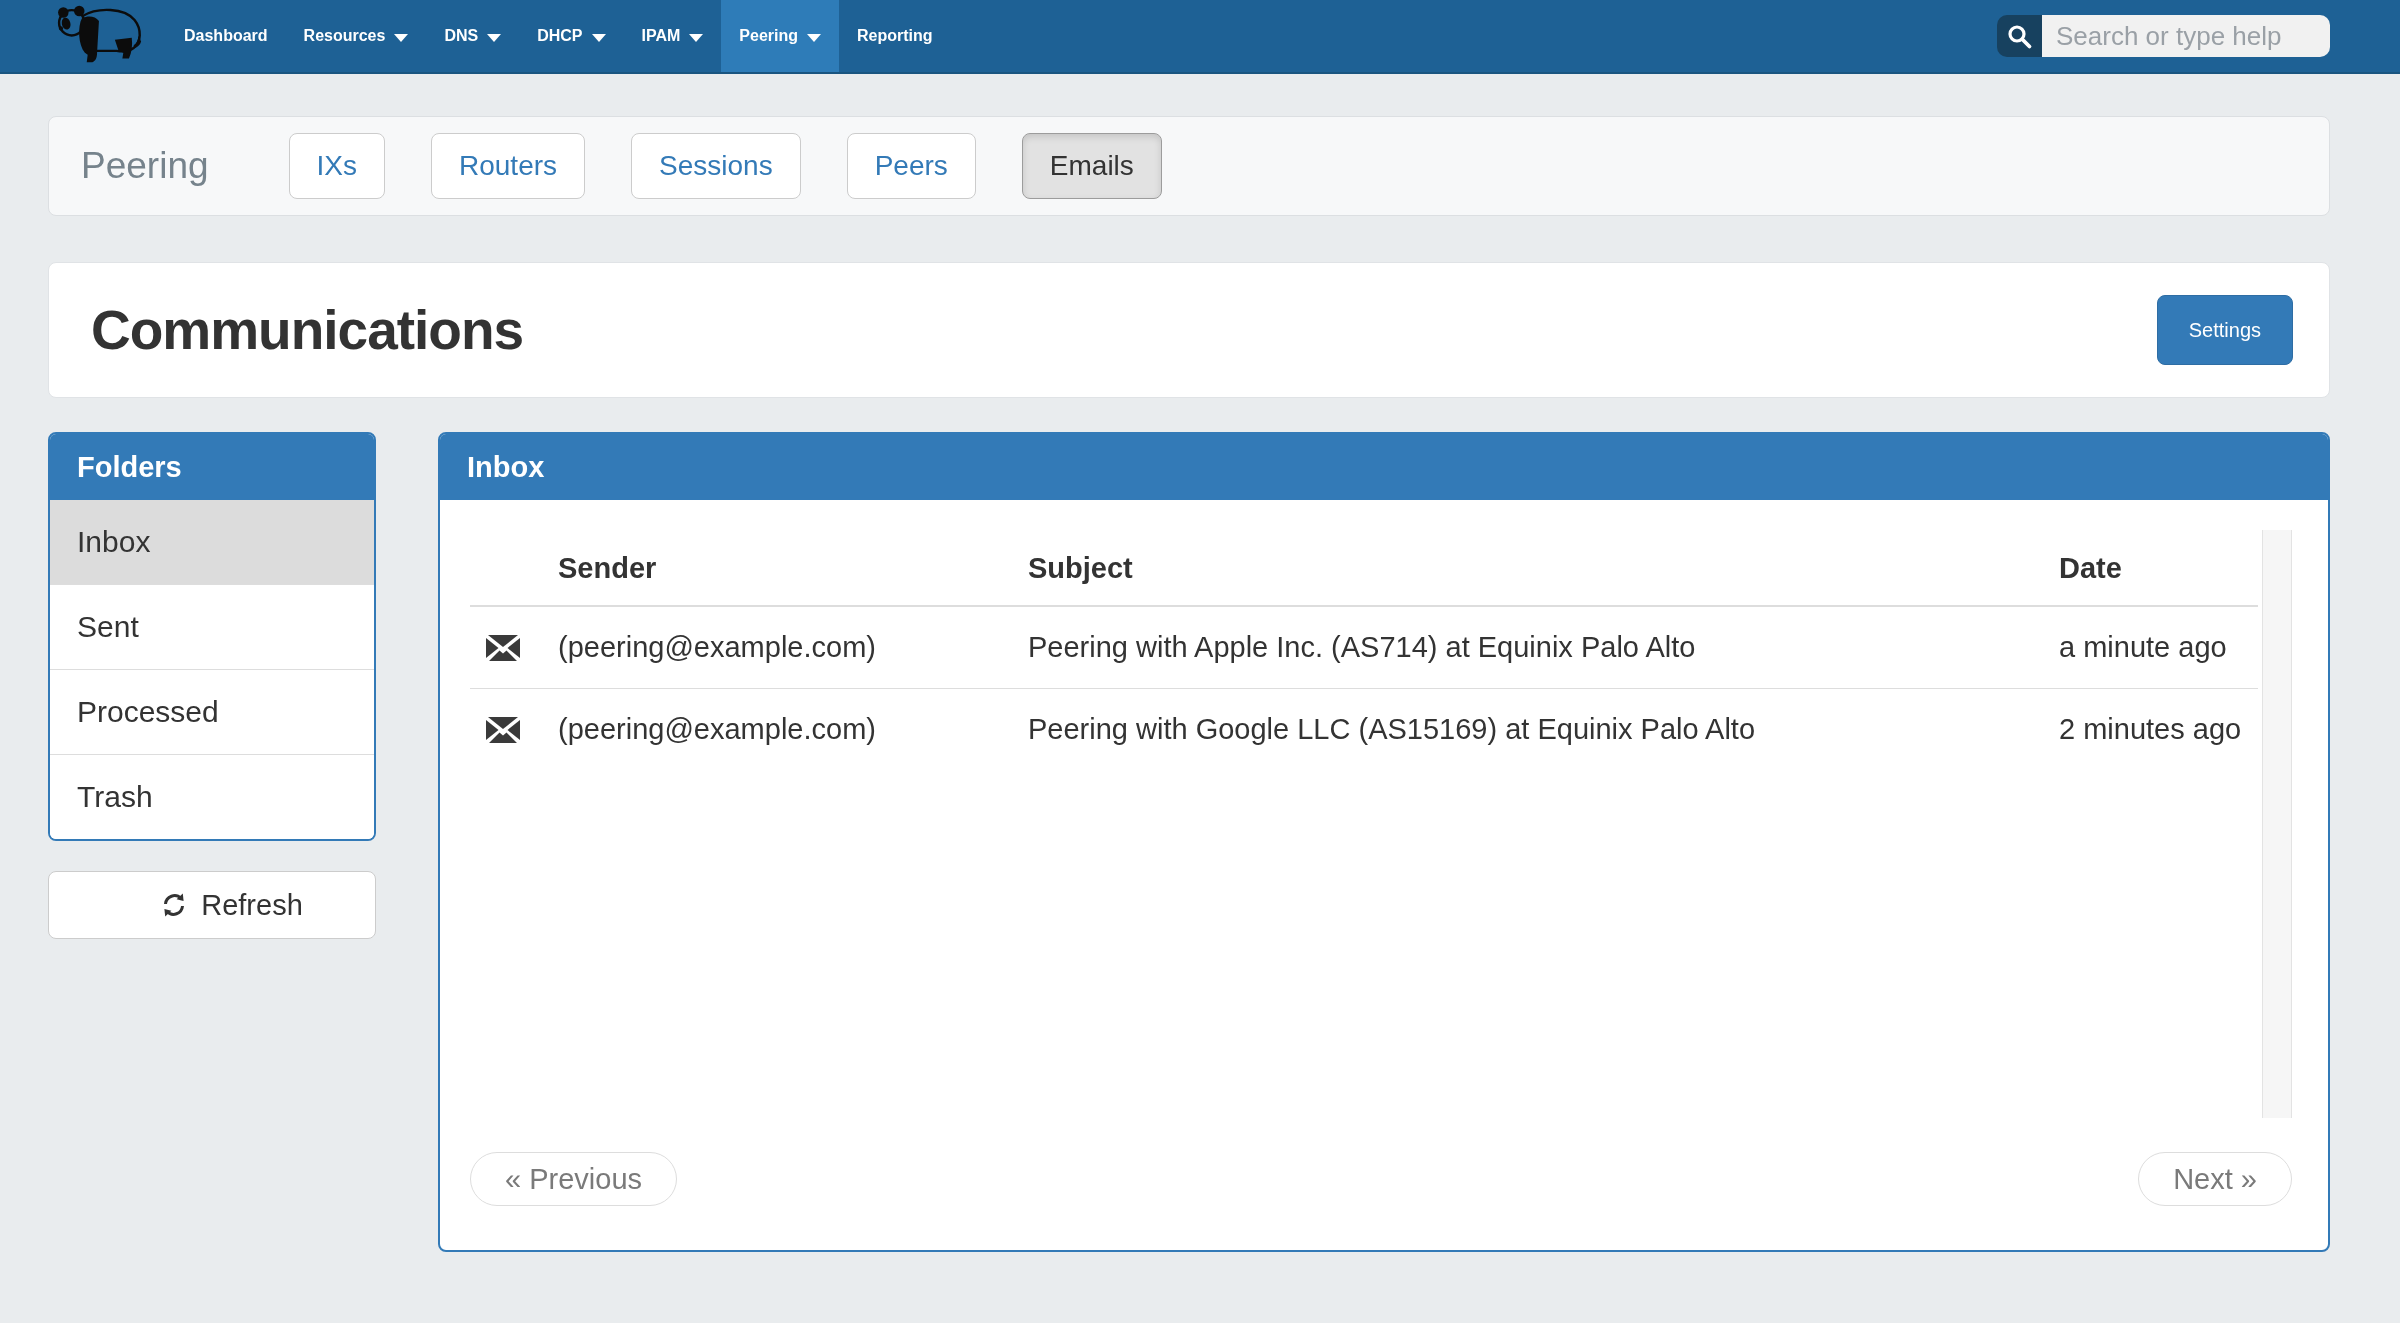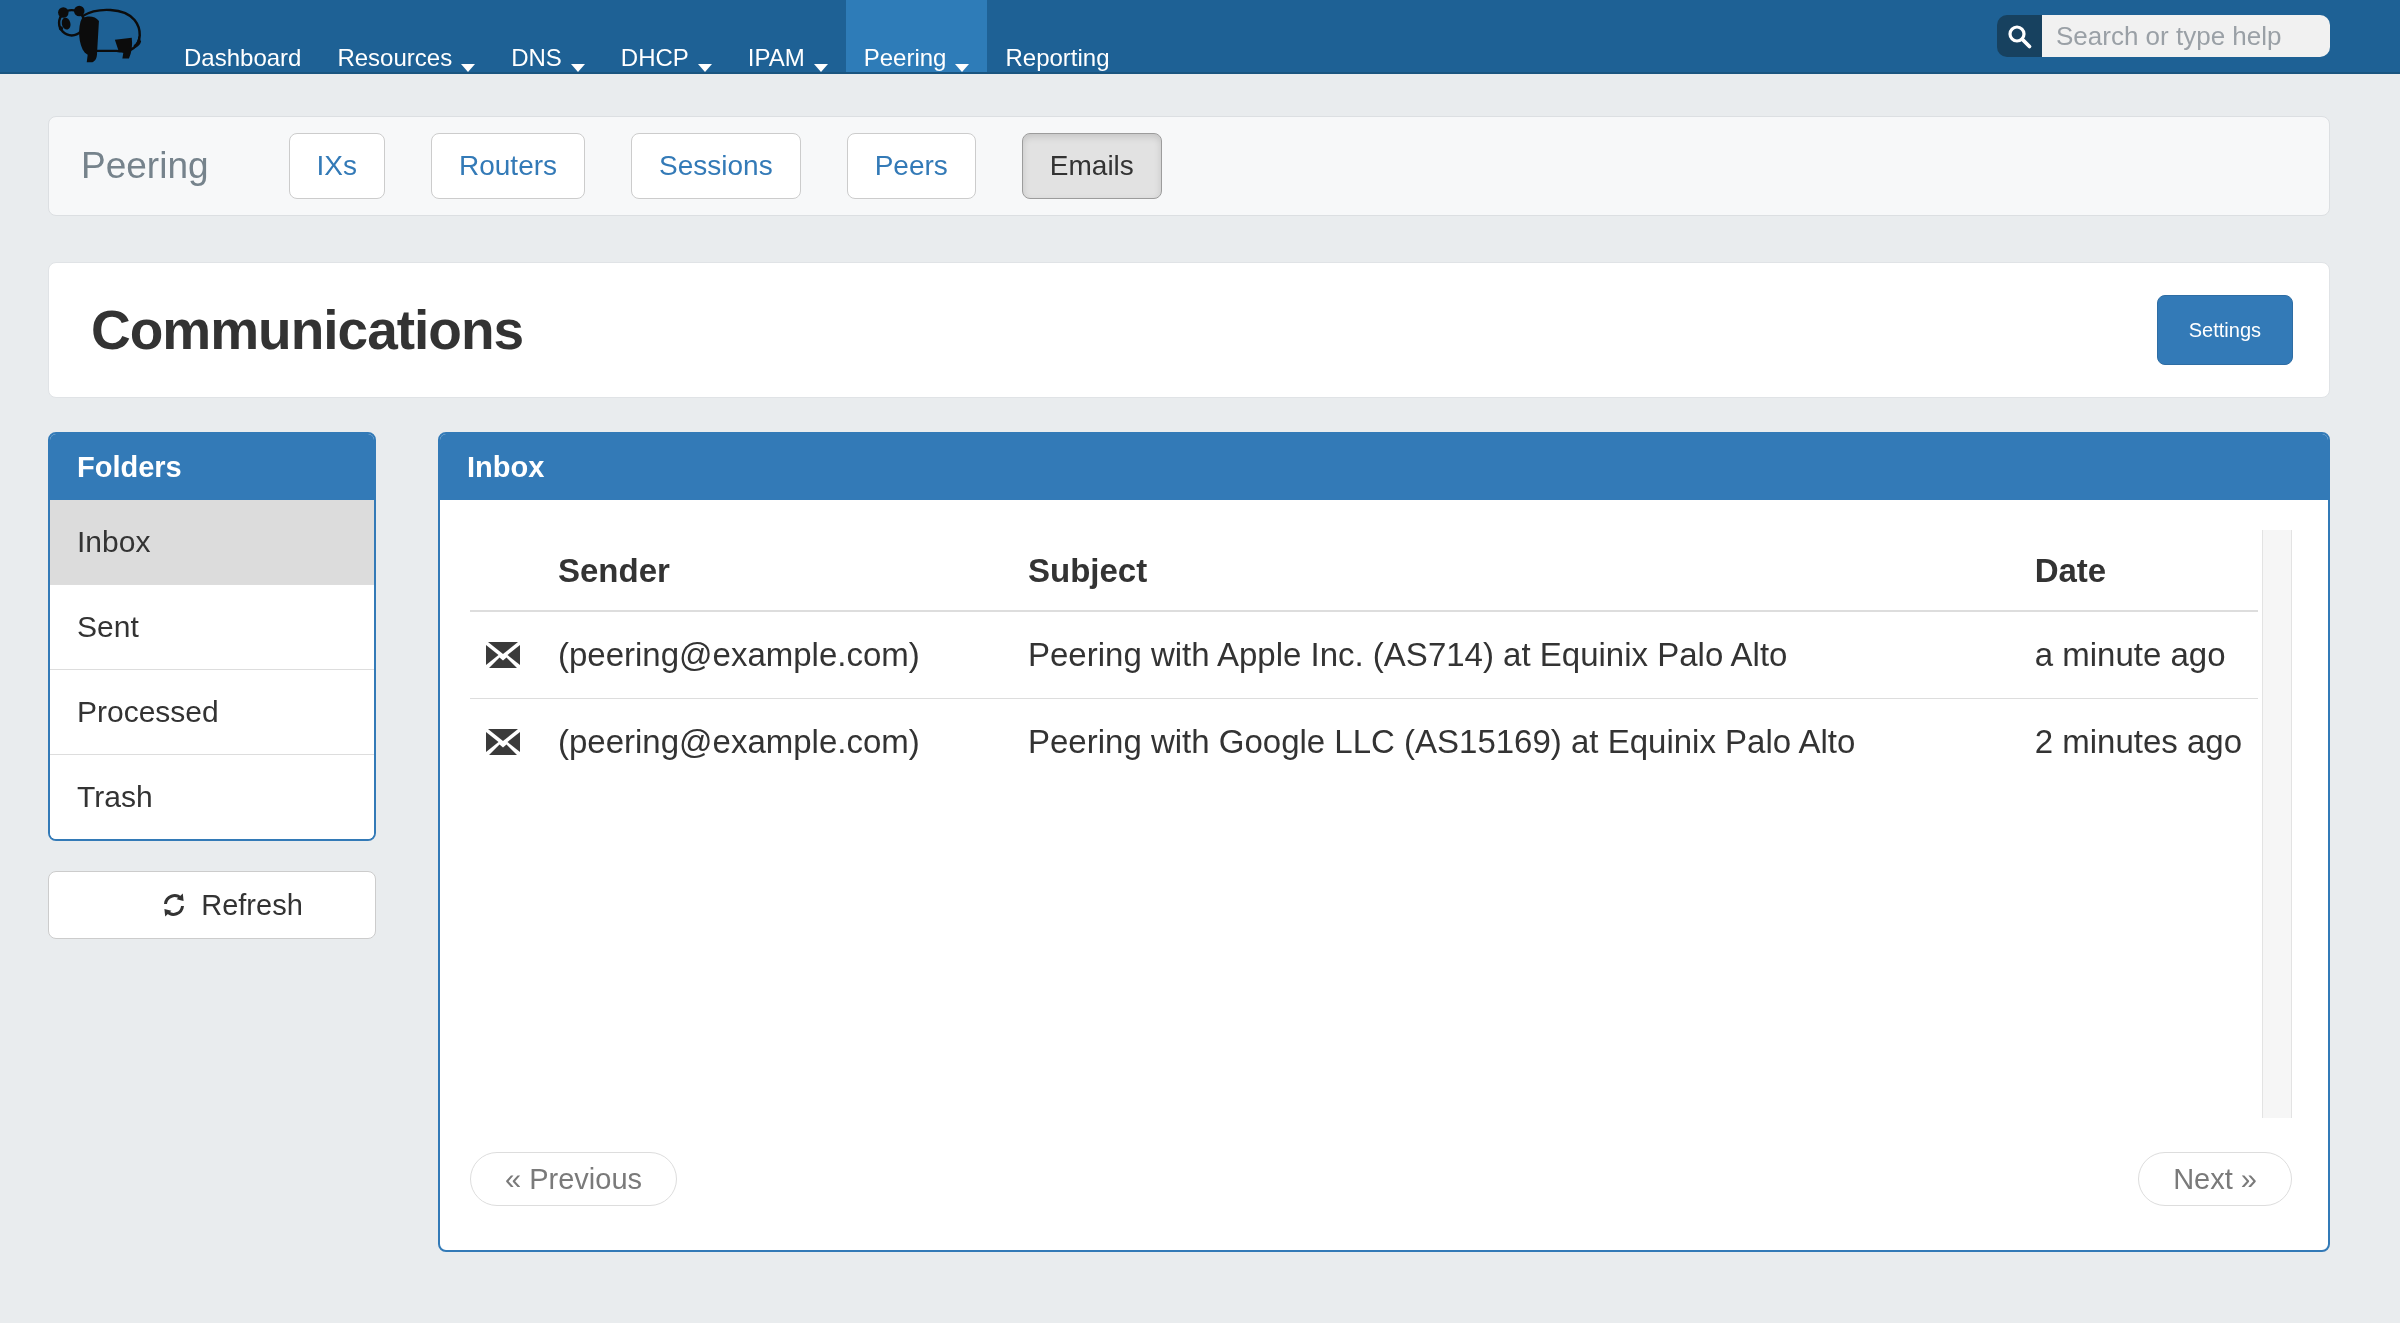--- a/index.html
+++ b/index.html
@@ -17,23 +17,23 @@
     background: #1e6195;
     border-bottom: 2px solid #1a5580;
     display: flex;
     align-items: stretch;
     padding-left: 50px;
     padding-right: 70px;
   }
   .logo { align-self: center; margin-right: 20px; flex: none; }
   .nav { display: flex; list-style: none; align-items: stretch; }
   .nav-item {
-    display: flex; align-items: flex-end; gap: 9px;
+    display: flex; align-items: center; gap: 9px;
     padding: 0 18px;
-    color: #fff; font-size: 24px; font-weight: 400;
+    color: #fff; font-size: 16px; font-weight: 700;
     cursor: pointer; white-space: nowrap;
   }
   .nav-item.active { background: #2e7cb8; }
   .caret {
     width: 0; height: 0; display: inline-block;
     border-left: 7px solid transparent;
     border-right: 7px solid transparent;
     border-top: 8px solid #fff;
     margin-top: 3px;
   }
@@ -141,21 +141,21 @@
     font-family: "Liberation Sans", sans-serif;
     padding-left: 39px;
   }
 
   
   .panel-body { padding: 30px 36px 44px 30px; }
   .table-wrap { position: relative; height: 588px; }
   .mail-table {
     width: calc(100% - 34px);
     border-collapse: collapse;
-    font-size: 33px;
+    font-size: 29px;
   }
   .mail-table th {
     text-align: left; font-weight: bold; color: #333;
     padding: 22px 16px 20px 16px;
     border-bottom: 2px solid #ddd;
     white-space: nowrap;
   }
   .mail-table td {
     padding: 24px 16px;
     border-top: 1px solid #ddd;

